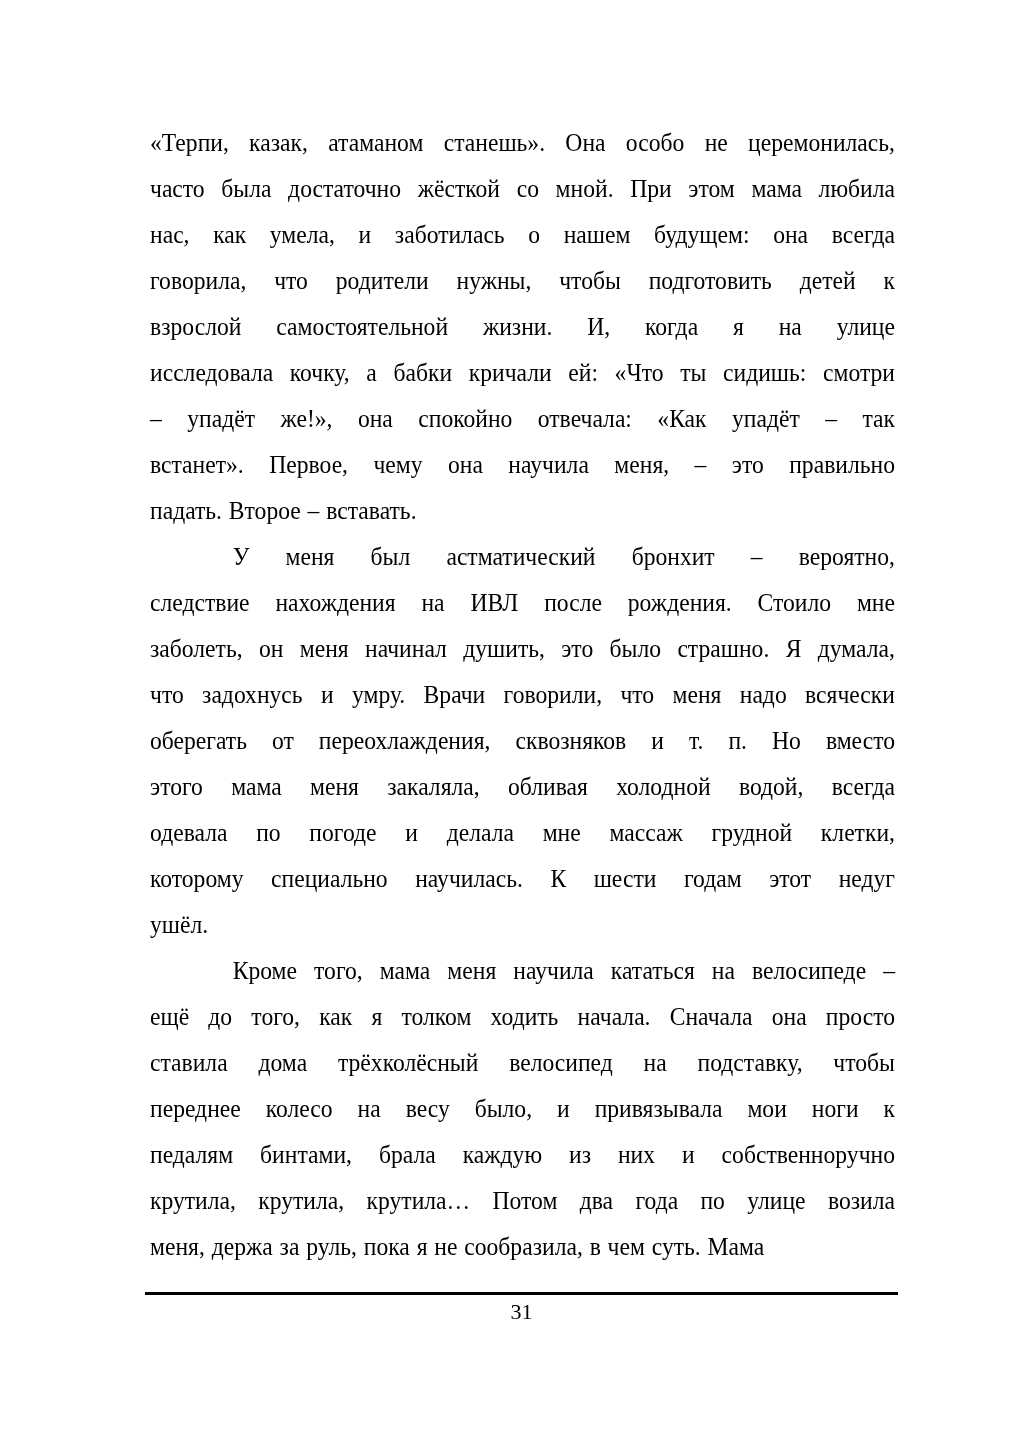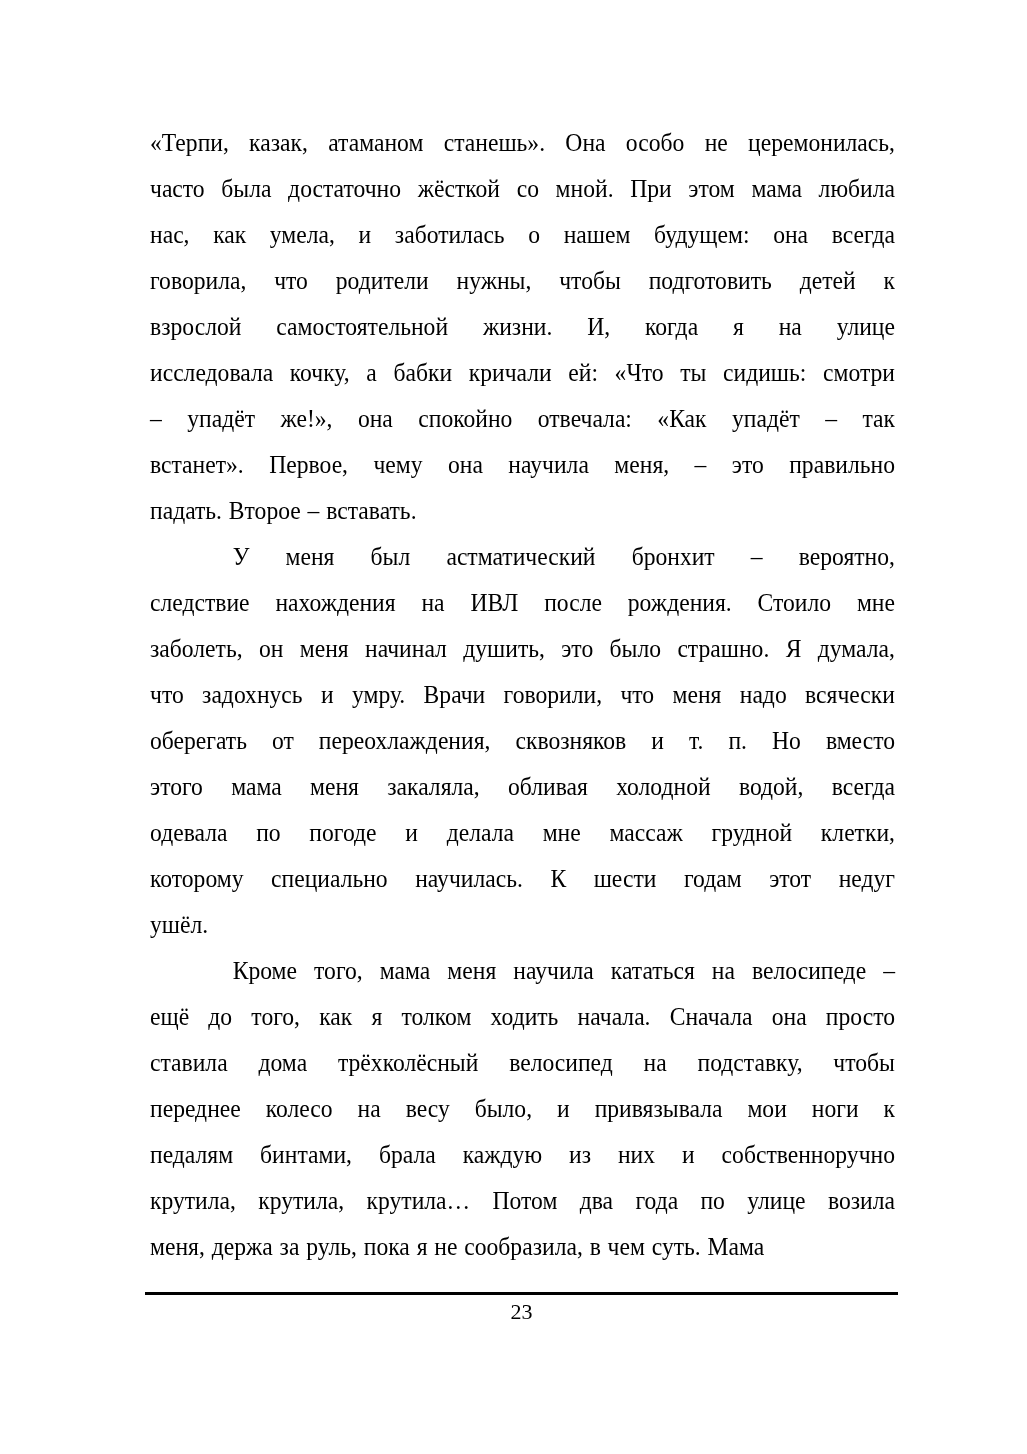--- a/index.html
+++ b/index.html
@@ -93,14 +93,14 @@
           <div class="line justify">ещё до того, как я толком ходить начала. Сначала она просто</div>
           <div class="line justify">ставила дома трёхколёсный велосипед на подставку, чтобы</div>
           <div class="line justify">переднее колесо на весу было, и привязывала мои ноги к</div>
           <div class="line justify">педалям бинтами, брала каждую из них и собственноручно</div>
           <div class="line justify">крутила, крутила, крутила… Потом два года по улице возила</div>
           <div class="line">меня, держа за руль, пока я не сообразила, в чем суть. Мама</div>
         </div>
       </div>
   </div>
   <div class="footer-rule"></div>
-  <div class="page-number">23</div>
+  <div class="page-number">31</div>
 </div>
 
 </body></html>

